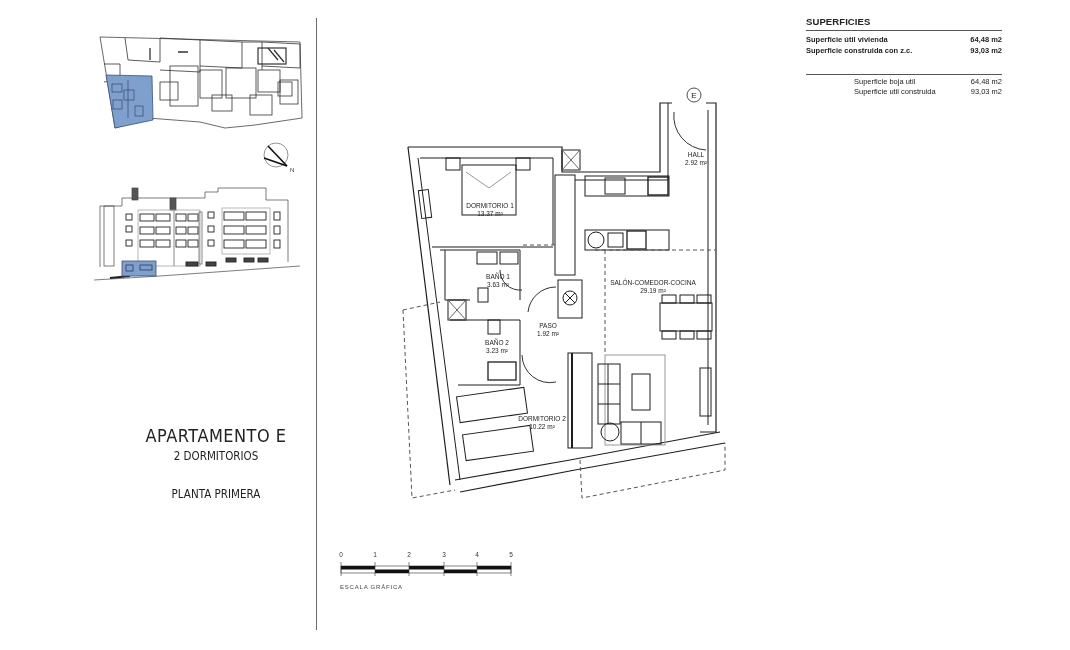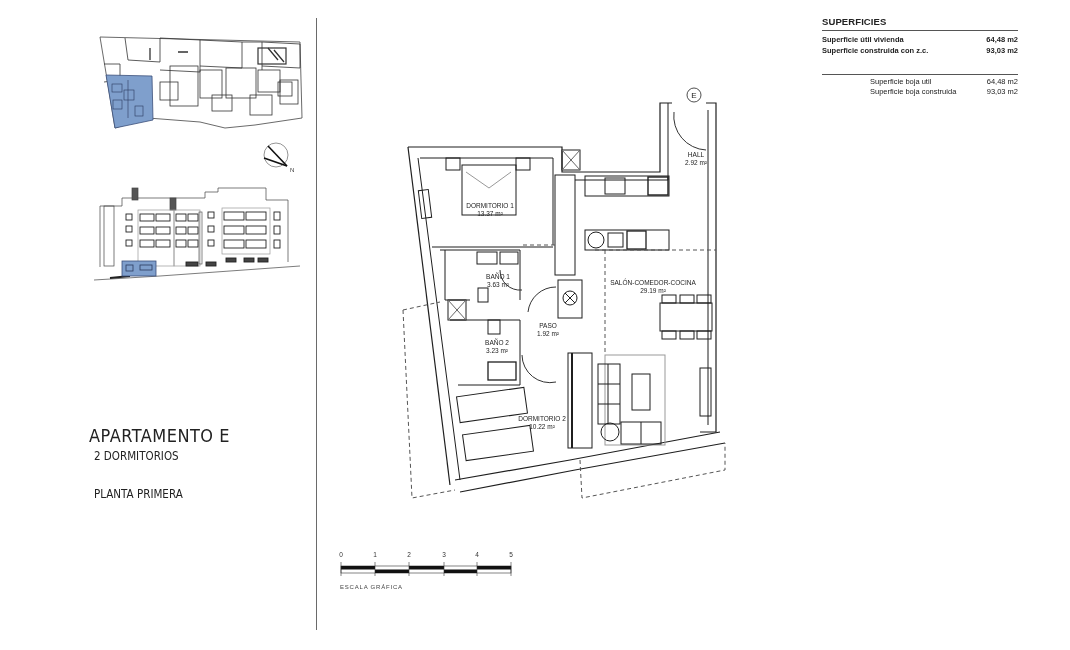--- a/index.html
+++ b/index.html
@@ -1,22 +1,22 @@
 <!DOCTYPE html>
 <html><head>
 <meta charset="utf-8">
 <style>
   html, body { margin:0; padding:0; background:#ffffff; }
   body { width:1070px; height:650px; position:relative; overflow:hidden; font-family:"Liberation Sans", sans-serif; color:#222; }
   .divider { position:absolute; left:316px; top:18px; width:1px; height:612px; background:#6a6a6a; }
-  .title-block { position:absolute; left:84px; top:426px; width:200px; text-align:left; color:#222; }
+  .title-block { position:absolute; left:116px; top:426px; width:200px; text-align:center; color:#222; }
   .apt-title { font-size:17px; letter-spacing:0.5px; font-family:"DejaVu Sans", sans-serif; font-weight:normal; transform:scaleX(0.95); }
   .apt-sub { font-size:11.5px; margin-top:3px; font-family:"DejaVu Sans", sans-serif; transform:scaleX(0.9); }
   .apt-floor { font-size:11.5px; margin-top:24px; font-family:"DejaVu Sans", sans-serif; transform:scaleX(0.9); }
-  .surf { position:absolute; left:806px; top:16px; width:196px; font-family:"Liberation Sans", sans-serif;margin-left:16px; }
+  .surf { position:absolute; left:806px; top:16px; width:196px; font-family:"Liberation Sans", sans-serif; }
   .surf-title { font-size:9.5px; font-weight:bold; letter-spacing:0.1px; border-bottom:1px solid #555; padding-bottom:3px; transform-origin:left; }
   .surf-row { display:flex; justify-content:space-between; font-size:7.5px; font-weight:bold; line-height:11px; }
   .surf-main { padding-top:3px; border-bottom:1px solid #555; padding-bottom:18px; }
   .surf-sub { padding-top:2px; }
   .surf-sub .surf-row { font-weight:normal; padding-left:48px; line-height:10px; }
   .room-label { position:absolute; font-size:6.5px; text-align:center; line-height:8px; white-space:nowrap; color:#222; }
   .scale-labels { position:absolute; left:338px; top:551px; width:180px; font-size:6.5px; color:#333; }
   .scale-labels span { position:absolute; top:0; transform:translateX(-50%); }
   .scale-caption { position:absolute; left:340px; top:584px; font-size:6px; letter-spacing:0.8px; color:#444; }
   svg { position:absolute; left:0; top:0; }
@@ -245,21 +245,21 @@
       <span>Superficie construida con z.c.</span>
       <span>93,03 m2</span>
     </div>
   </div>
   <div class="surf-sub">
     <div class="surf-row">
       <span>Superficie boja util</span>
       <span>64,48 m2</span>
     </div>
     <div class="surf-row">
-      <span>Superficie boja construida</span>
+      <span>Superficie util construida</span>
       <span>93,03 m2</span>
     </div>
   </div>
 </div>
 
 <div class="title-block">
   <div class="apt-title">APARTAMENTO E</div>
   <div class="apt-sub">2 DORMITORIOS</div>
   <div class="apt-floor">PLANTA PRIMERA</div>
 </div>

